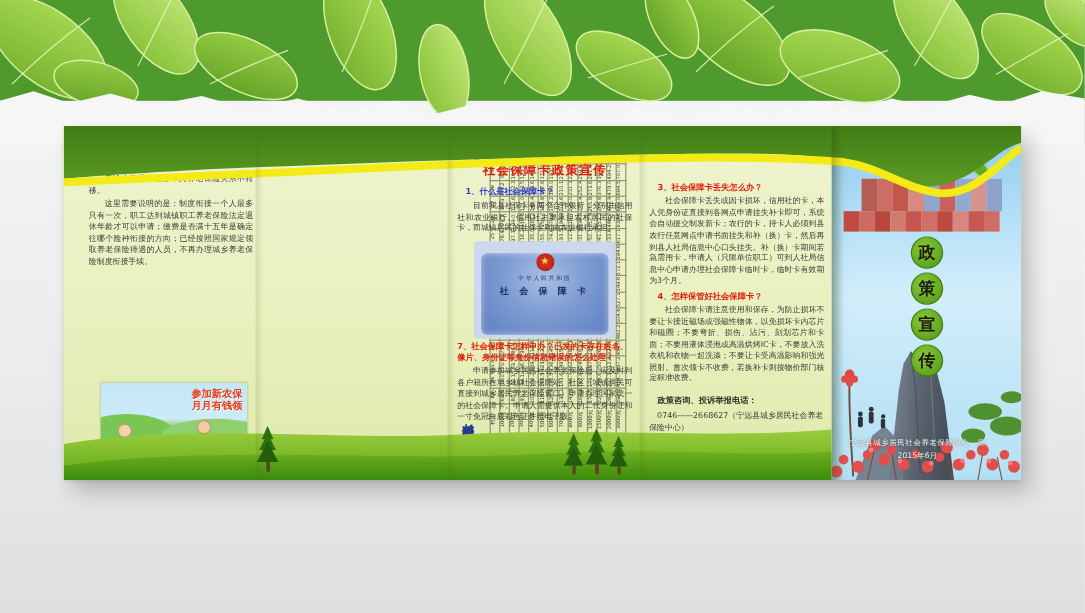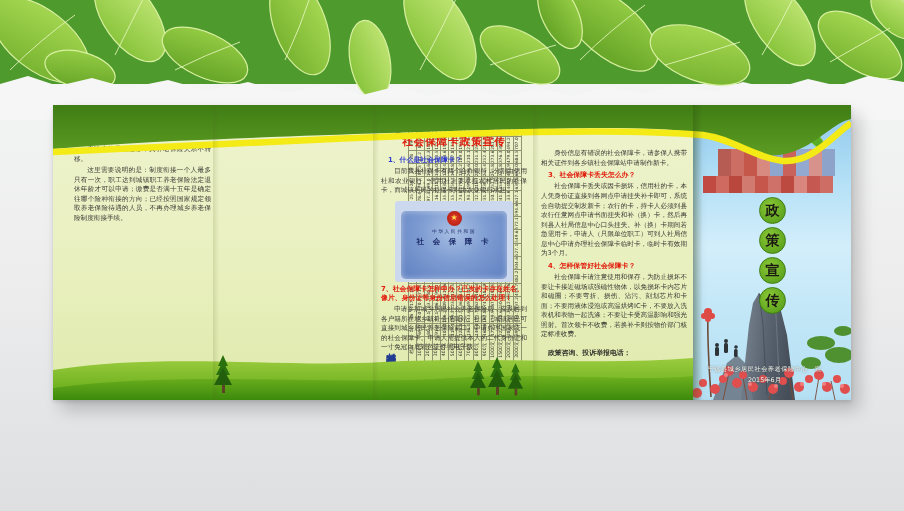--- a/index.html
+++ b/index.html
@@ -141,20 +141,39 @@
   </svg>
 </div>
 
 <div class="brochure">
 
   <div class="panel" style="left:0;width:160px;">
     <div style="position:absolute;left:21px;top:40px;width:137px;">
       <p class="ptext">无论户籍是否迁移，其养老保险关系不转移。</p>
       <p class="ptext">这里需要说明的是：制度衔接一个人最多只有一次，职工达到城镇职工养老保险法定退休年龄才可以申请；缴费是否满十五年是确定往哪个险种衔接的方向；已经按照国家规定领取养老保险待遇的人员，不再办理城乡养老保险制度衔接手续。</p>
     </div>
+    <div class="cartoon">
+      <div class="hill" style="left:-18px;top:26px;width:80px;height:34px;"></div>
+      <div class="hill" style="left:50px;top:30px;width:90px;height:30px;background:#8ed06e;"></div>
+      <div class="title">
+        <div>参加新农保</div>
+        <div>月月有钱领</div>
+      </div>
+      <div class="person" style="left:12px;top:34px;">
+        <div class="head"></div>
+          <div class="body" style="background:#8d939b;"></div>
+      </div>
+      <div class="person" style="left:78px;top:31px;">
+        <div class="head" style="background:#f3cba0;"></div>
+          <div class="body" style="background:#d8452a;height:17px;"></div>
+      </div>
+      <div class="sign">
+          <span>养老金</span>
+        </div>
+    </div>
   </div>
 
   <div class="panel" style="left:160px;width:160px;">
     <div class="vtitle">城乡居民基本养老保险缴费与月领取待遇测算表（按现行政策计算）</div>
     <div class="vunit">单位：元</div>
     <div class="tablewrap">
       <div class="tablerot">
         <table class="pension">
             <tbody>
               <tr>
@@ -441,21 +460,20 @@
           <div class="card-name">社 会 保 障 卡</div>
         </div>
       </div>
       <div class="h-red" style="text-indent:0;">7、社会保障卡怎样申办？已发的卡存在姓名、像片、身份证等身份信息错误的怎么处理！</div>
       <p class="ptext">申请参加城乡居民社会养老保险后，应及时到各户籍所在地乡镇社会保障站、社区（城镇居民可直接到城乡居民养老保险窗口）申请办理国家统一的社会保障卡。申请人需提供本人的二代身份证和一寸免冠白底彩色证件照电子版。</p>
     </div>
   </div>
 
   <div class="panel" style="left:480px;width:160px;">
     <div style="position:absolute;left:8px;top:44px;width:146px;">
-      <p class="ptext">身份信息有错误的社会保障卡，请参保人携带相关证件到各乡镇社会保障站申请制作新卡。</p>
       <div class="h-red">3、社会保障卡丢失怎么办？</div>
       <p class="ptext">社会保障卡丢失或因卡损坏，信用社的卡，本人凭身份证直接到各网点申请挂失补卡即可，系统会自动提交制发新卡；农行的卡，持卡人必须到县农行任意网点申请书面挂失和补（换）卡，然后再到县人社局信息中心口头挂失。补（换）卡期间若急需用卡，申请人（只限单位职工）可到人社局信息中心申请办理社会保障卡临时卡，临时卡有效期为3个月。</p>
       <div class="h-red">4、怎样保管好社会保障卡？</div>
       <p class="ptext">社会保障卡请注意使用和保存，为防止损坏不要让卡接近磁场或强磁性物体，以免损坏卡内芯片和磁圈；不要弯折、损伤、沾污、刻划芯片和卡面；不要用液体浸泡或高温烘烤IC卡，不要放入洗衣机和衣物一起洗涤；不要让卡受高温影响和强光照射。首次领卡不收费，若换补卡则按物价部门核定标准收费。</p>
       <div class="hotline-label">政策咨询、投诉举报电话：</div>
       <div class="hotline-line">0746——2668627（宁远县城乡居民社会养老保险中心）</div>
       <div class="hotline-line">0746——2667538（宁远县人社局信息中心）</div>
     </div>
   </div>
 

